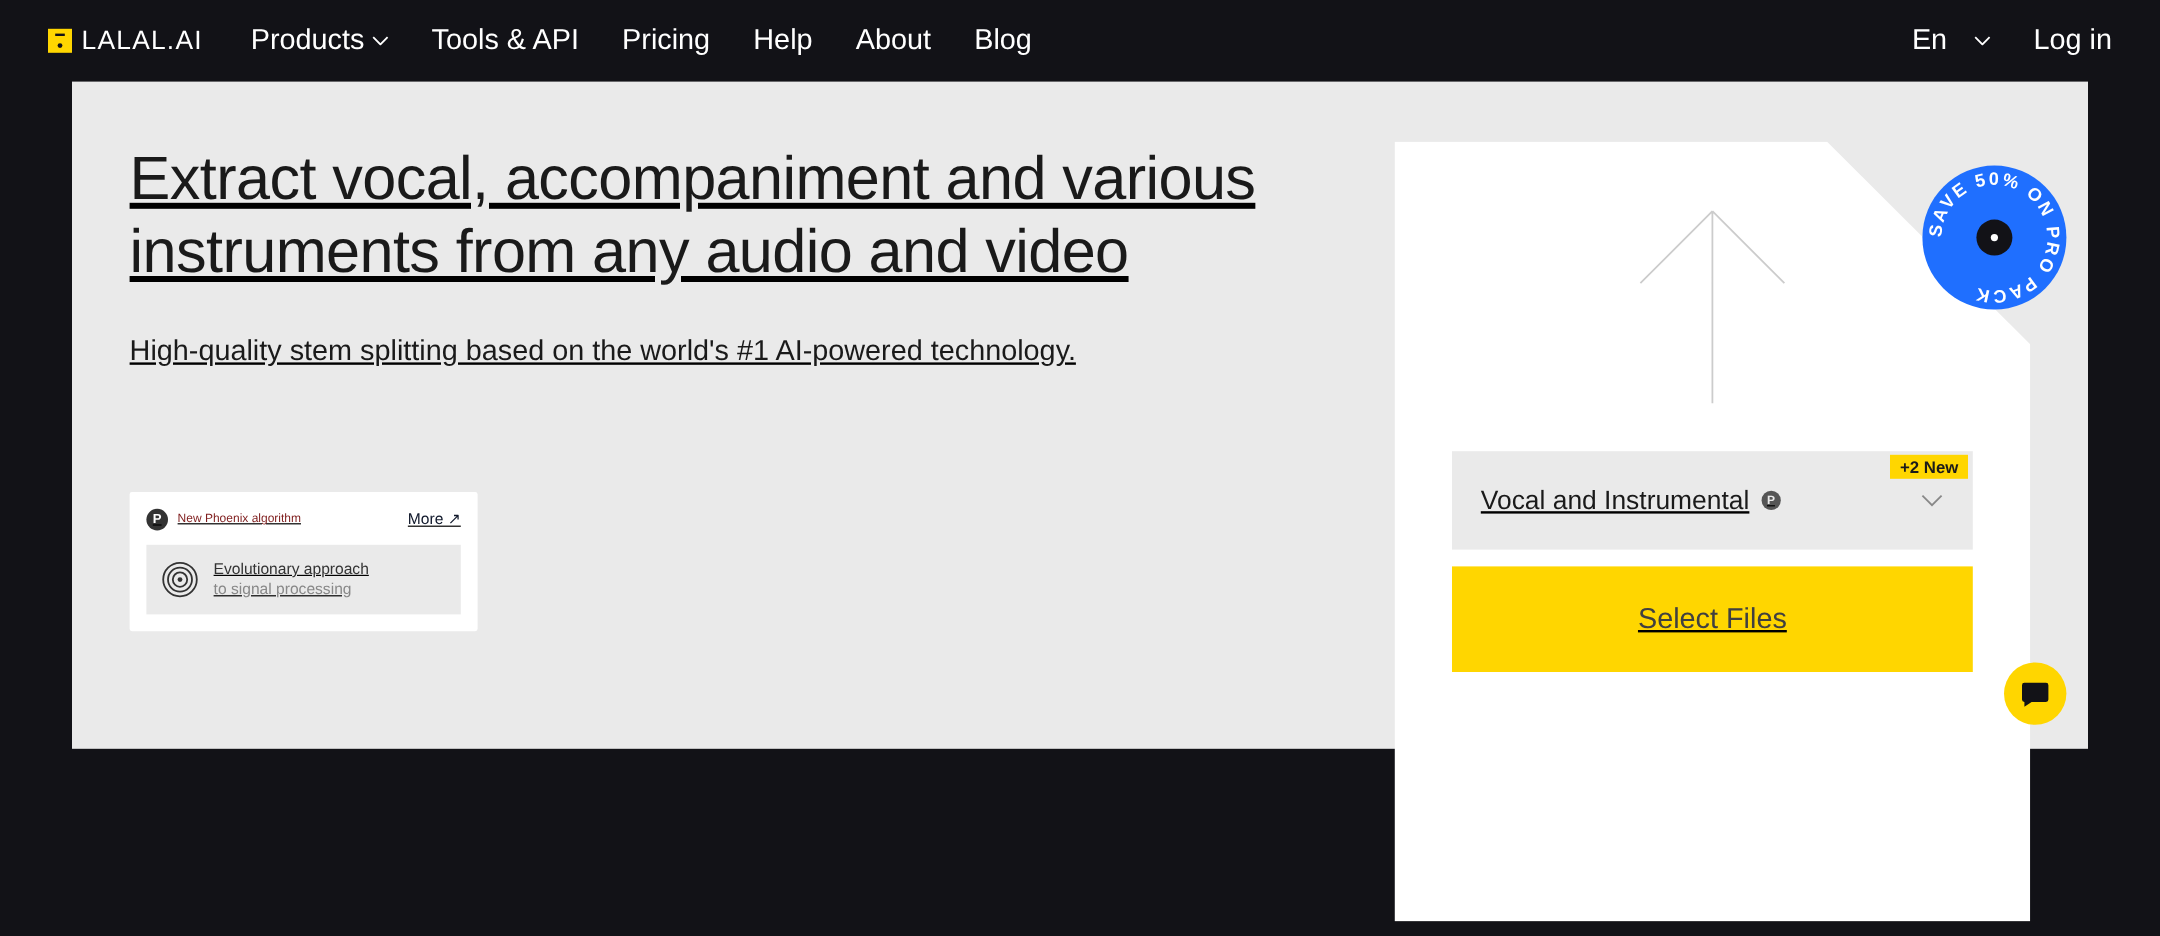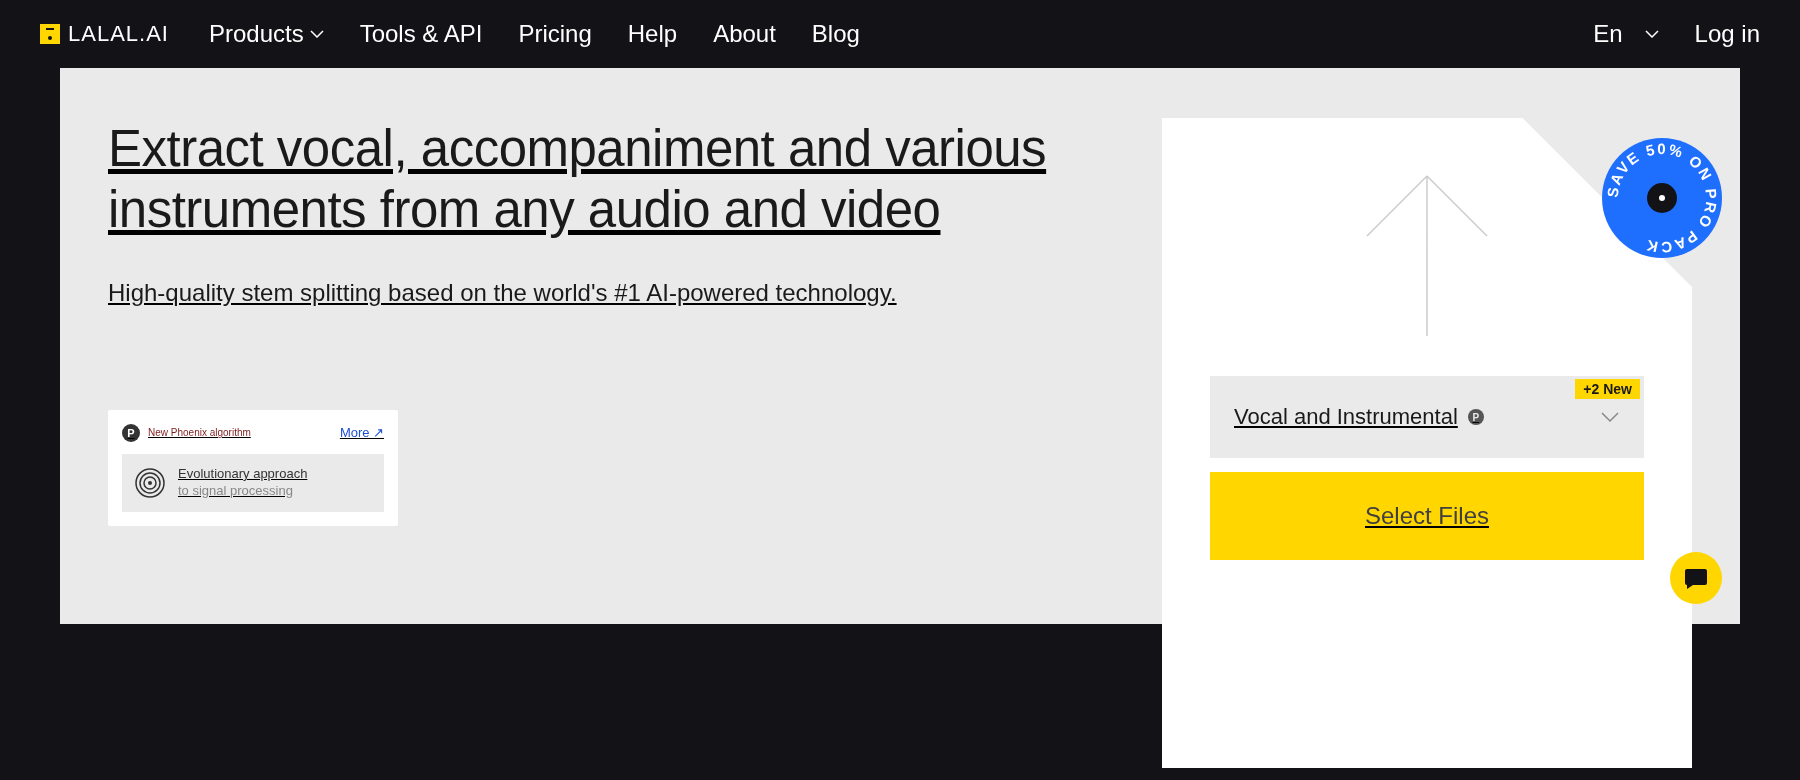--- a/index.html
+++ b/index.html
@@ -151,21 +151,21 @@
   align-items: center;
   justify-content: center;
   font-weight: bold;
 }
 .info-card-title {
   font-size: 10px;
   color: #7f1d1d;
 }
 .info-card-more {
   font-size: 13px;
-  color: #1d4ed8;
+  color: #0f172a;
   cursor: pointer;
 }
 .info-card-body {
   background: #eaeaea;
   padding: 12px;
   display: flex;
   align-items: center;
   gap: 12px;
 }
 .spiral-icon {

